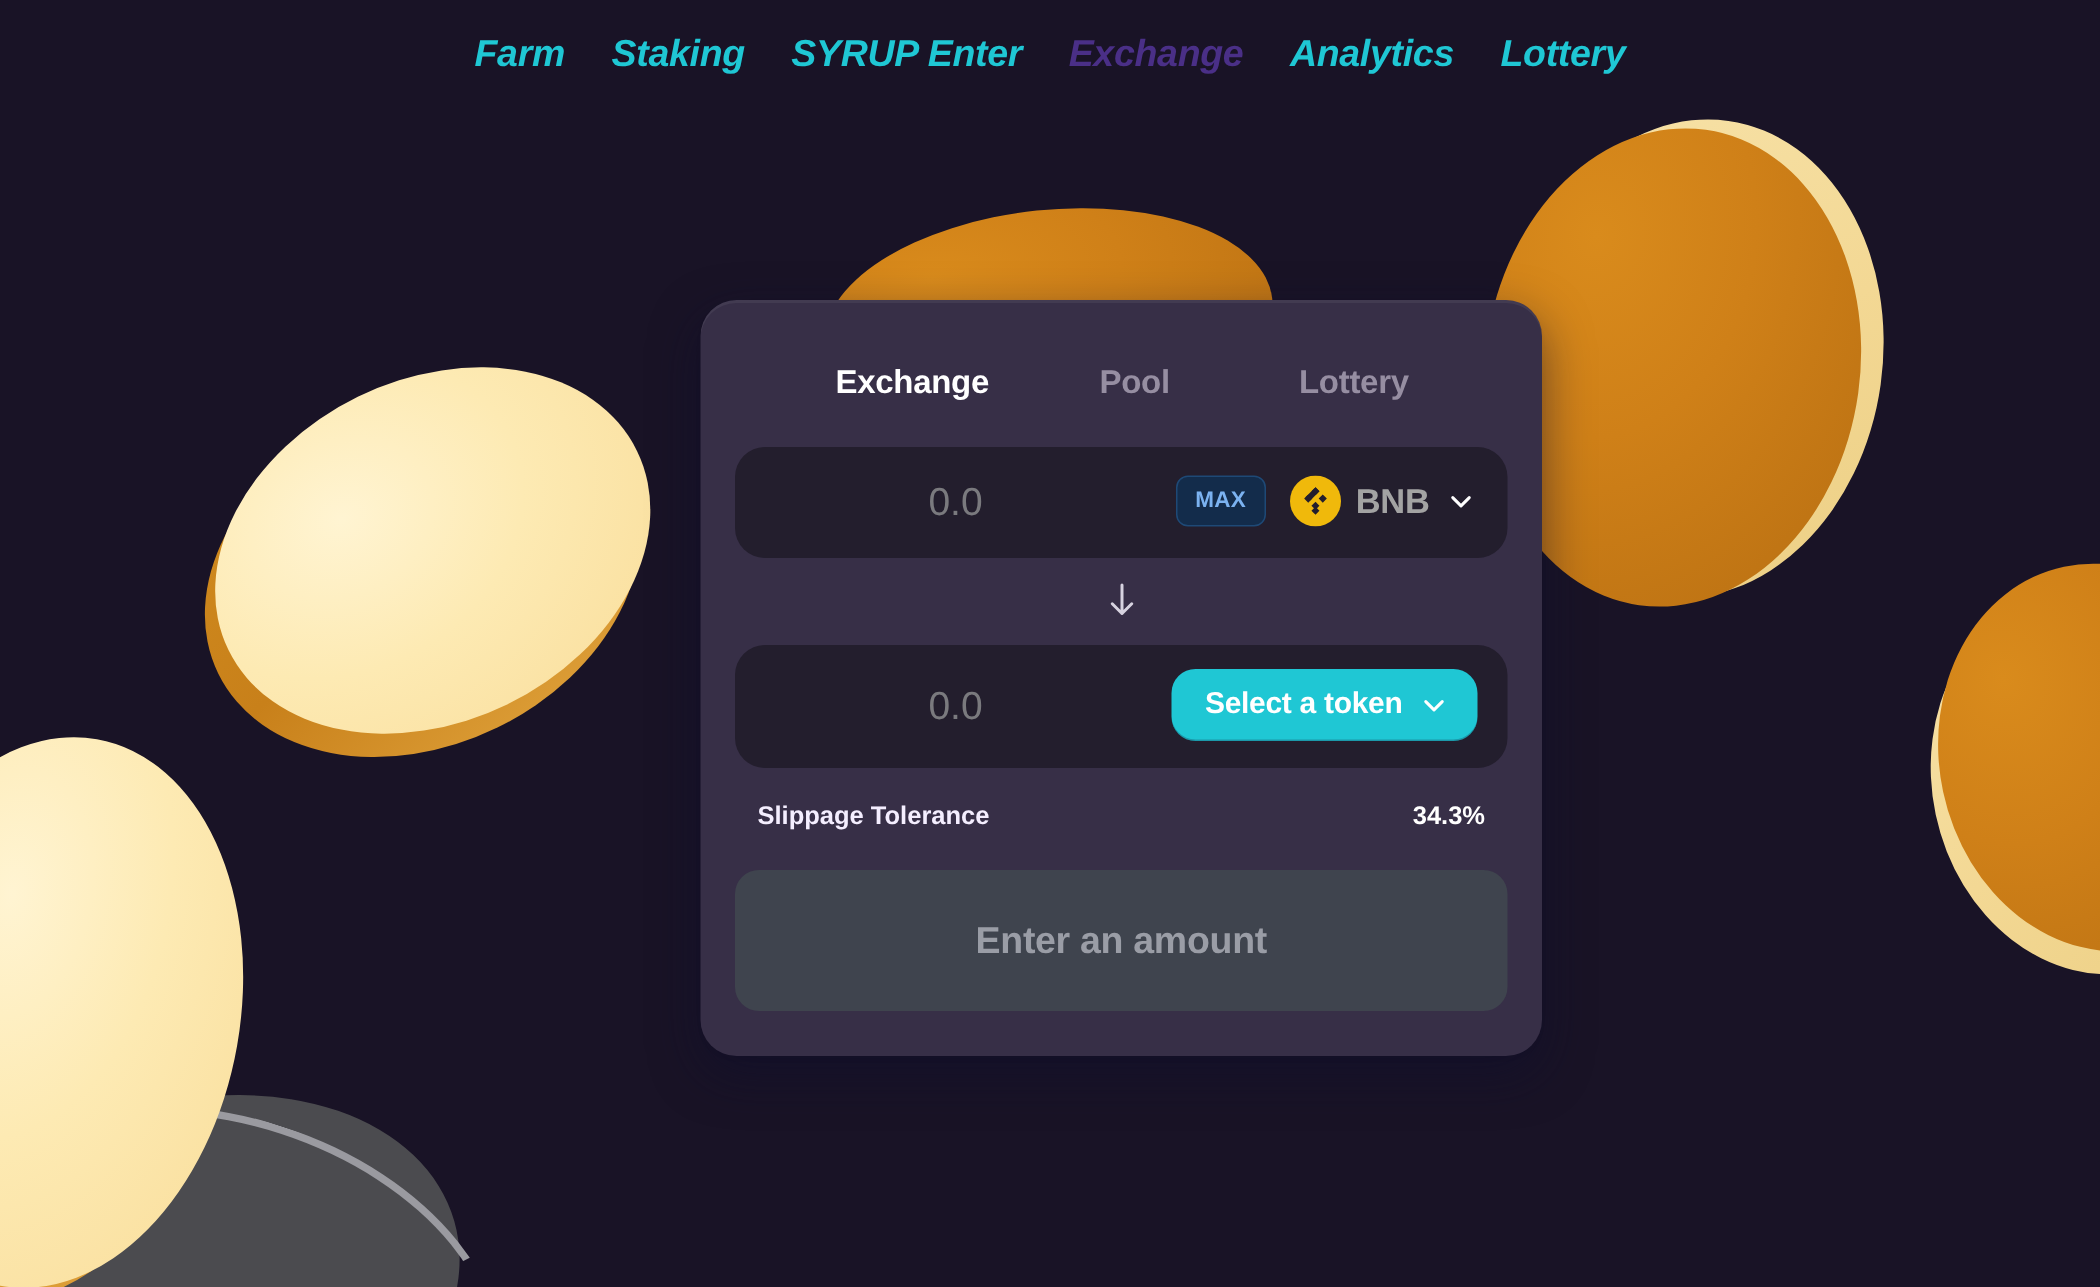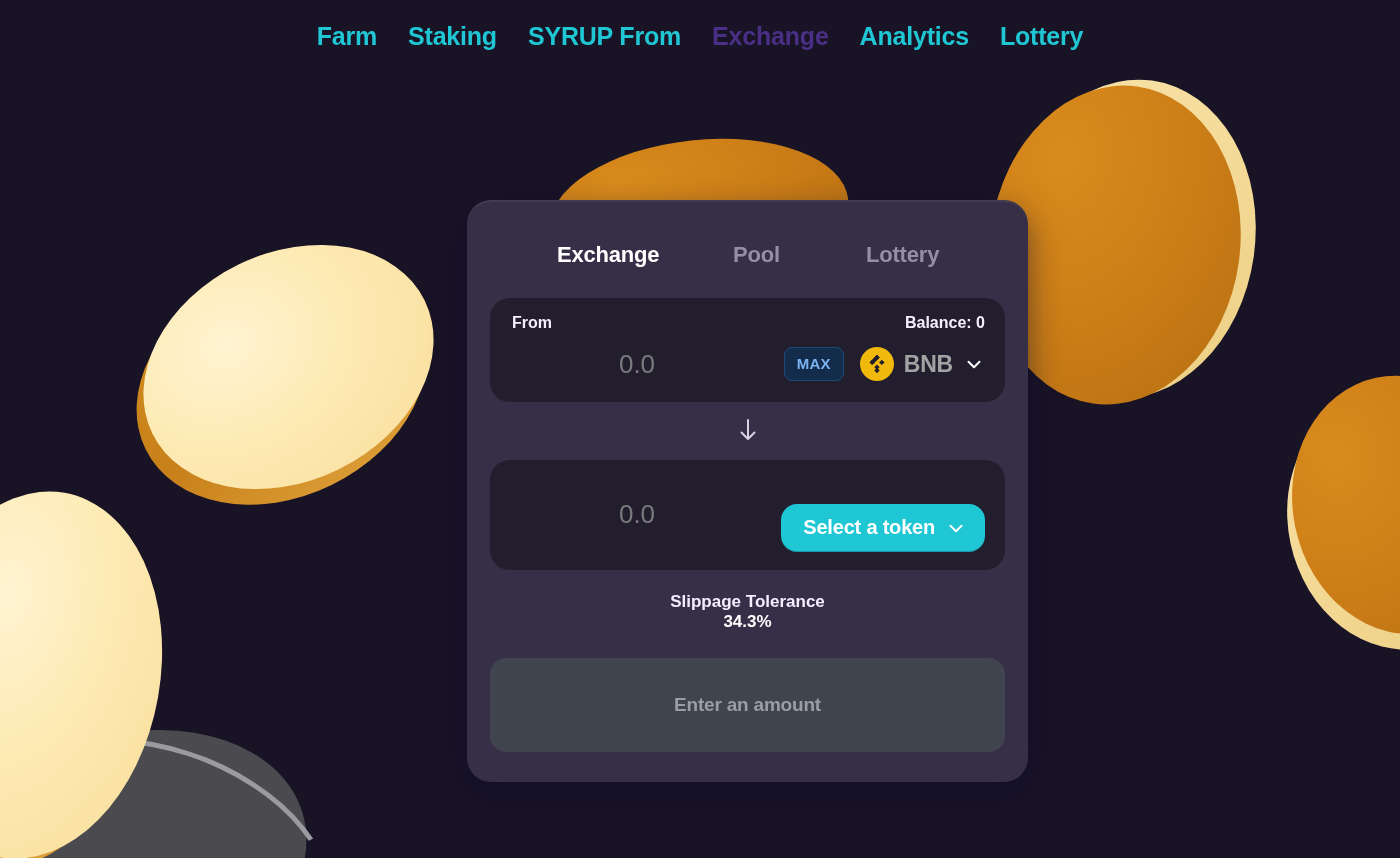--- a/index.html
+++ b/index.html
@@ -81,20 +81,21 @@
 
   
   #nav {
     position: relative;
     z-index: 10;
     display: flex;
     justify-content: center;
     align-items: center;
     gap: 31px;
     padding-top: 22px;
+    font-style: italic;
   }
 
   .nav-link {
     font-size: 25px;
     font-weight: 700;
     letter-spacing: -0.2px;
     color: #1FC7D4;
     text-decoration: none;
     cursor: pointer;
     white-space: nowrap;
@@ -235,37 +236,35 @@
     display: flex;
     align-items: center;
     gap: 10px;
     background: #1FC7D4;
     border: 0;
     border-radius: 16px;
     padding: 12px 18px 13px 22px;
     cursor: pointer;
     font-family: "Liberation Sans", sans-serif;
     box-shadow: inset 0 -1px 0 rgba(14,14,44,0.25);
-    margin-top: 28px;
   }
   #select-token-label {
     font-size: 20px;
     font-weight: 700;
     color: #FFFFFF;
     letter-spacing: -0.2px;
     white-space: nowrap;
   }
 
   
   #slippage-row {
     display: flex;
     justify-content: space-between;
     align-items: center;
     padding: 22px 38px 0 38px;
-    flex-direction: column;
   }
   #slippage-label {
     font-size: 17px;
     font-weight: 600;
     color: #F4EEFF;
   }
   #slippage-value {
     font-size: 17px;
     font-weight: 600;
     color: #FFFFFF;
@@ -274,21 +273,21 @@
   #submit-button {
     display: block;
     margin: 26px 23px 0 23px;
     width: calc(100% - 46px);
     height: 94px;
     background: #3F444E;
     border: 0;
     border-radius: 16px;
     color: #9A9DA6;
     font-family: "Liberation Sans", sans-serif;
-    font-size: 19px;
+    font-size: 25px;
     font-weight: 700;
     letter-spacing: -0.2px;
     cursor: not-allowed;
   }
 </style>
 </head>
 <body>
 
 <div id="coin-scene">
 
@@ -318,39 +317,35 @@
   <div class="coin coin-dark" style="left:1293px; top:375px; width:220px; height:260px; transform:rotate(-12deg);">
     <div class="coin-edge" style="transform: translate(-8px, 14px);"></div>
     <div class="coin-face"></div>
   </div>
 
 </div>
 
 <nav id="nav">
   <a class="nav-link" href="#">Farm</a>
   <a class="nav-link" href="#">Staking</a>
-  <a class="nav-link" href="#">SYRUP From</a>
+  <a class="nav-link" href="#">SYRUP Enter</a>
   <a class="nav-link muted" href="#">Exchange</a>
   <a class="nav-link" href="#">Analytics</a>
   <a class="nav-link" href="#">Lottery</a>
 </nav>
 
 <section id="swap-card">
 
   <div id="card-tabs">
     <div id="tab-exchange" class="card-tab active">Exchange</div>
     <div id="tab-pool" class="card-tab inactive">Pool</div>
     <div class="card-tab inactive">Lottery</div>
   </div>
 
   <div class="currency-panel">
-    <div class="panel-top">
-      <span class="panel-label">From</span>
-      <span class="panel-balance">Balance: 0</span>
-    </div>
     <div class="panel-row">
       <input class="amount-input" type="text" placeholder="0.0" value="" style="">
       <div class="panel-controls">
         <button id="max-button">MAX</button>
         <button id="token-select-from">
           <span>
             <svg class="bnb-logo" viewBox="0 0 40 40" xmlns="http://www.w3.org/2000/svg">
               <circle cx="20" cy="20" r="20" fill="#F0B90B"></circle>
               <g fill="#231E2D">
                 <path d="M20 9.2l3.1 3.2-7.8 7.8-3.2-3.2L20 9.2z"></path>

